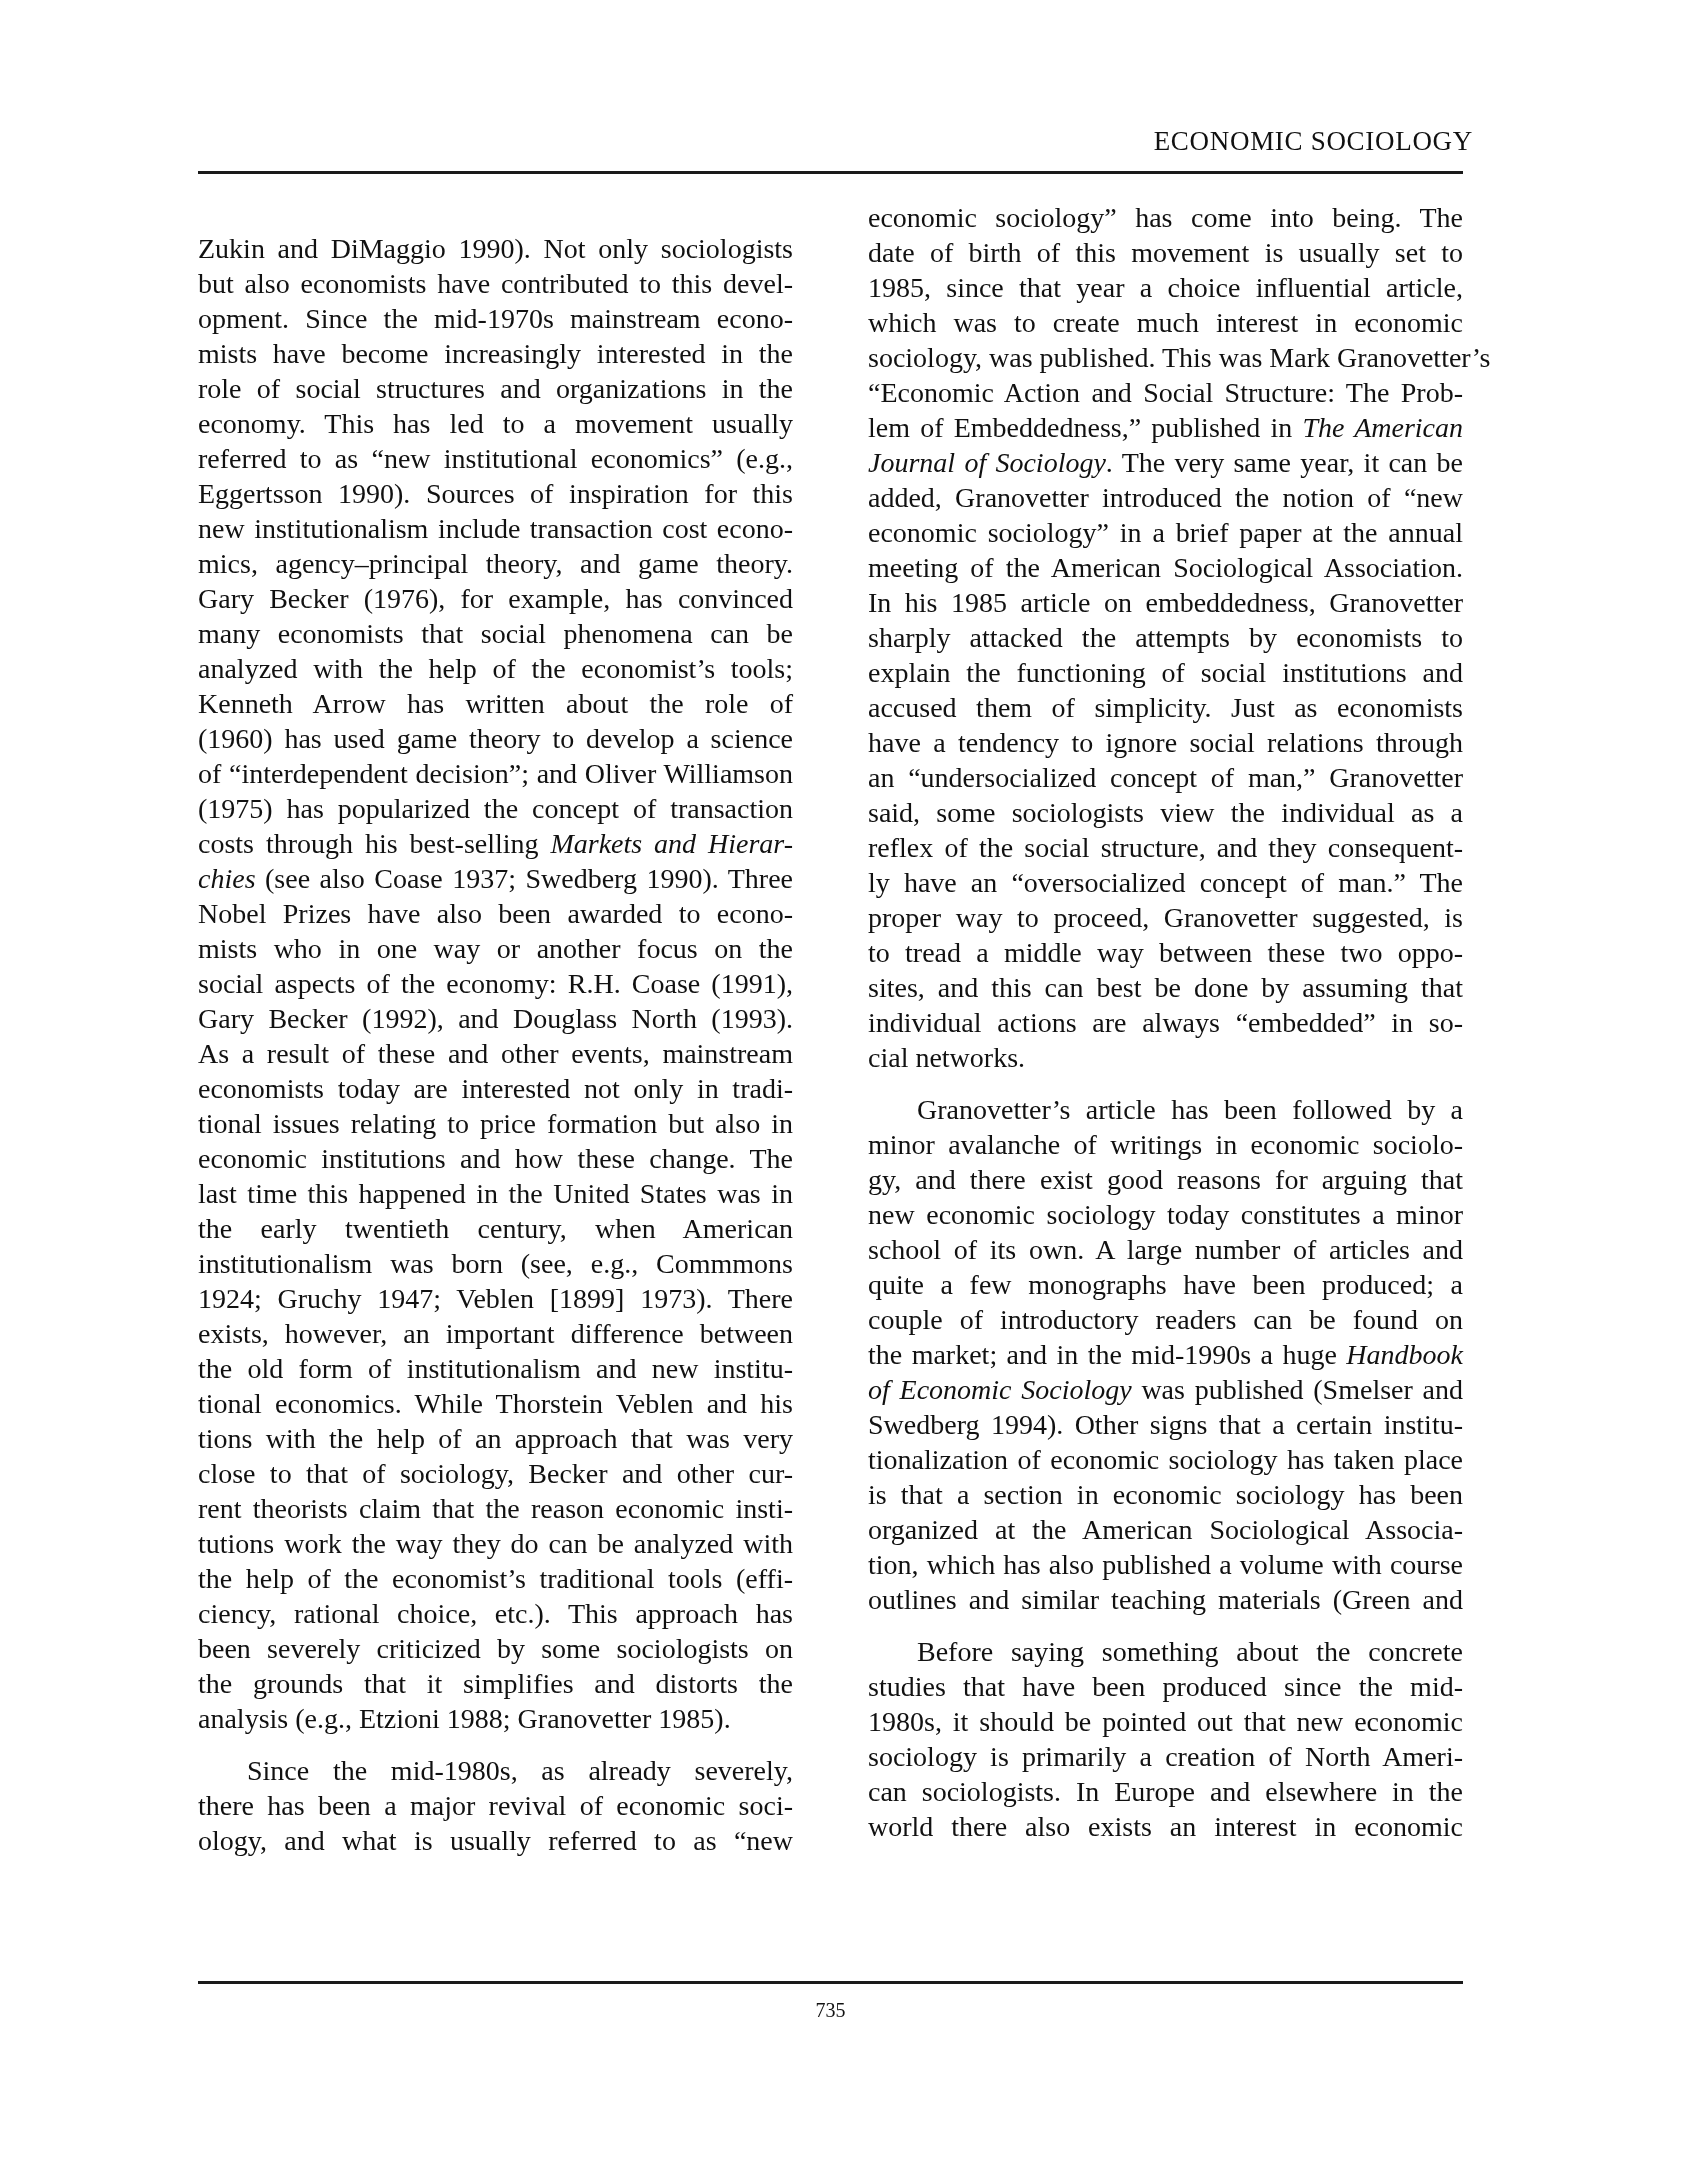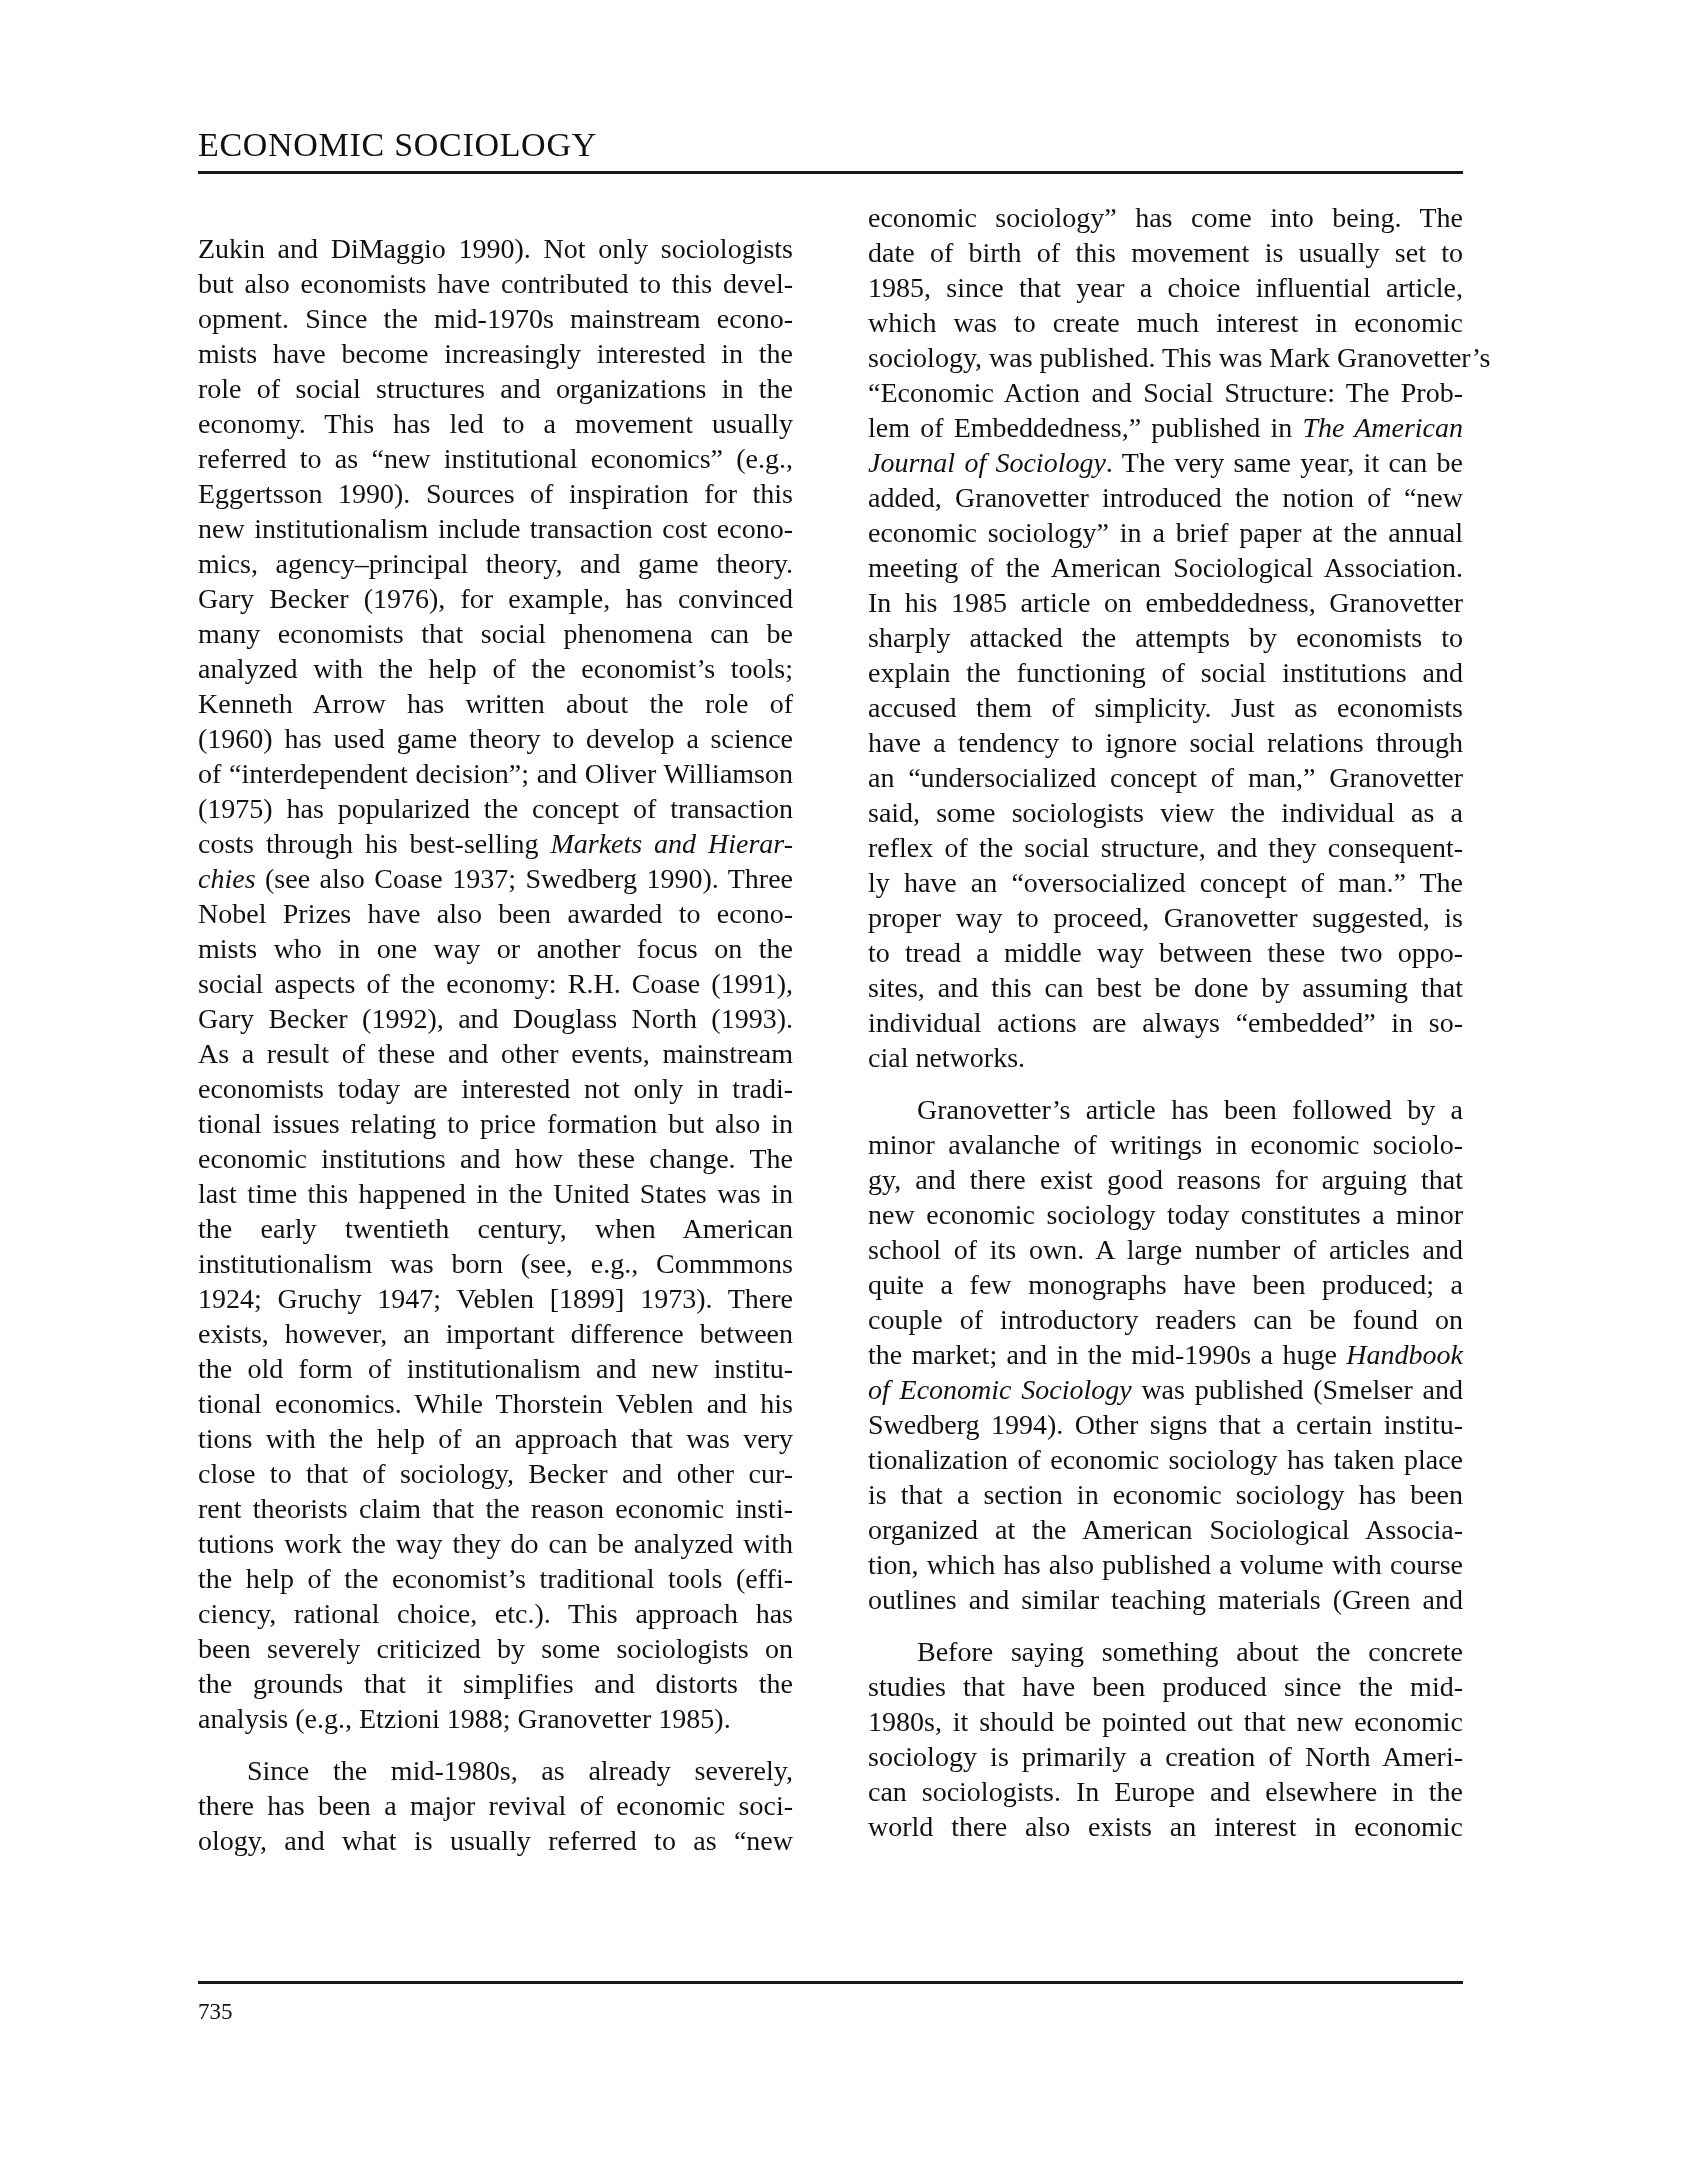--- a/index.html
+++ b/index.html
@@ -1,33 +1,33 @@
 <!DOCTYPE html>
 <html style="font-size:10.6px"><head>
 <meta charset="utf-8">
 <style>
   html, body { margin: 0; padding: 0; background: #ffffff; }
   body { width: 1687px; height: 2183px; position: relative; overflow: hidden;
          font-family: "Liberation Serif", "DejaVu Serif", serif; color: #111111; }
-  .running-head { position: absolute; left: 198px; width: 1265px; top: 126px;
-         text-align: left; font-size: 34px; letter-spacing: 0.7px; }
+  .running-head { position: absolute; left: 208px; width: 1265px; top: 126px;
+         text-align: right; font-size: 27px; letter-spacing: 0.7px; }
   .rule { position: absolute; left: 198px; width: 1265px; height: 2.6px; background: #1a1a1a; }
   .rule.top { top: 171px; }
   .rule.bottom { top: 1981px; }
   .column { position: absolute; top: 200px; width: 595px; }
   .column.left { left: 198px; margin-top: 31px; }
   .column.right { left: 868px; width: 595px; }
   .line { display: block; height: 35px; line-height: 35px; font-size: 28px;
           text-align: justify; text-align-last: justify; white-space: nowrap; overflow: visible; }
   .line.last { text-align-last: left; }
   .line.indent { text-indent: 49px; }
   .para-gap { display: block; height: 17px; }
   .line i { font-style: italic; }
   .page-number { position: absolute; left: 198px; width: 1265px; top: 1999px;
-          text-align: left; font-size: 23px; }
+          text-align: center; font-size: 20px; }
 </style>
 </head>
 <body>
 
 <div class="running-head">ECONOMIC SOCIOLOGY</div>
 <div class="rule top"></div>
 
 <div class="column left">
     <span class="line">Zukin and DiMaggio 1990). Not only sociologists</span>
     <span class="line">but also economists have contributed to this devel-</span>

